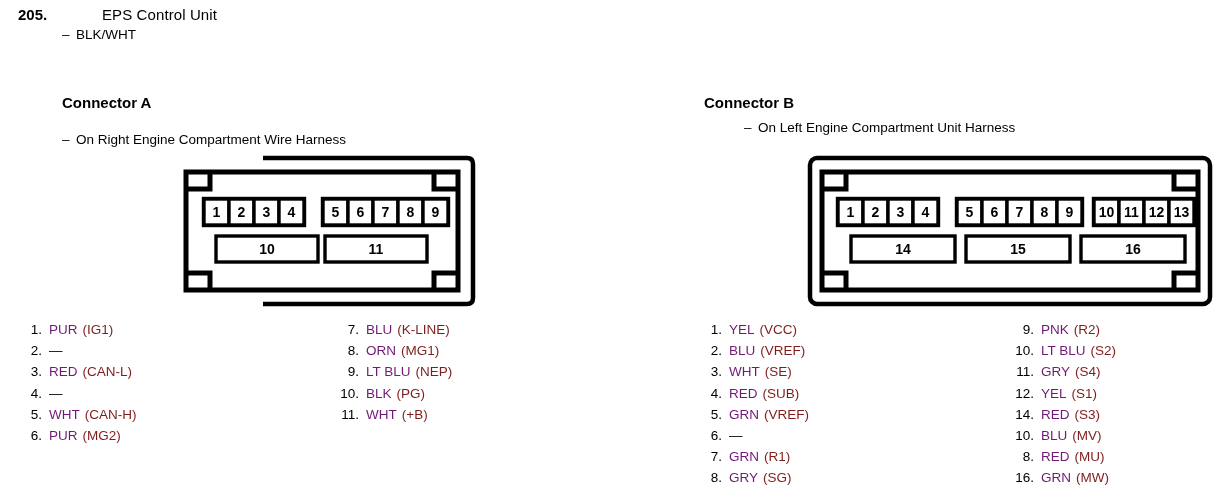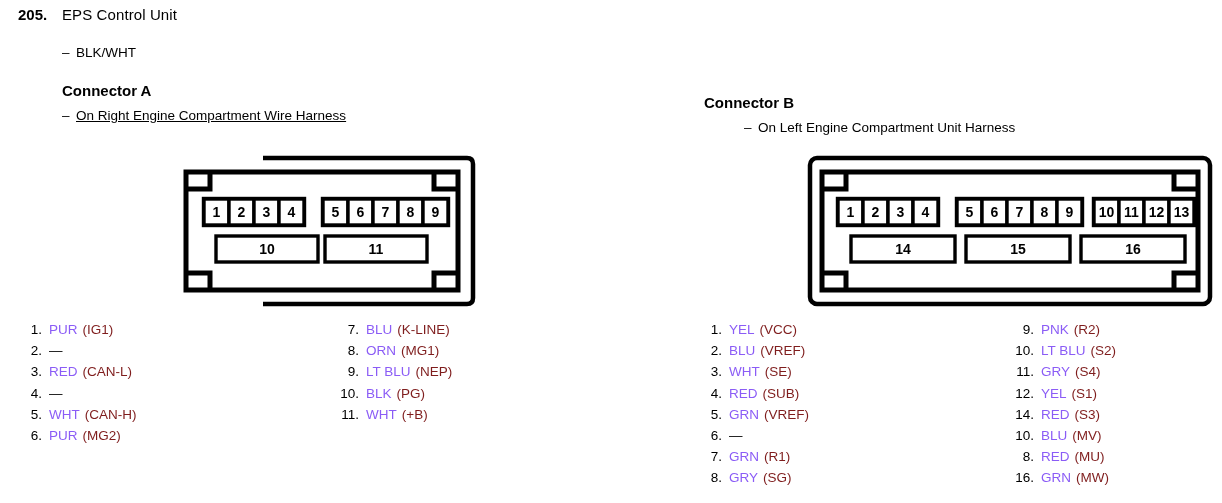--- a/index.html
+++ b/index.html
@@ -21,36 +21,37 @@
   
   .doc-header {
     position: absolute;
     left: 18px;
     top: 6px;
     width: 700px;
   }
   .title-row {
     display: flex;
     align-items: baseline;
+    gap: 40px;
   }
   .item-number {
     font-size: 15px;
     font-weight: bold;
     width: 44px;
     flex: 0 0 44px;
   }
   .item-title {
     font-size: 15px;
     font-weight: normal;
     letter-spacing: 0.1px;
   }
   .dash-line {
     font-size: 13.5px;
     margin-left: 44px;
-    margin-top: 22px;
+    margin-top: 4px;
     white-space: nowrap;
   }
   .dash-line .dash {
     display: inline-block;
     width: 14px;
   }
 
   
   .conn-heading {
     position: absolute;
@@ -82,21 +83,21 @@
     display: flex;
     align-items: baseline;
     white-space: nowrap;
   }
   .pin-idx {
     flex: 0 0 auto;
     text-align: right;
     padding-right: 7px;
   }
   .pin-wire {
-    color: #8b5cf6;
+    color: #701a75;
   }
   .pin-sig {
     color: #7f1d1d;
     padding-left: 5px;
   }
   .pin-empty {
     color: #000000;
     letter-spacing: 0;
   }
   .idx-w-2 { width: 22px; }
@@ -108,22 +109,22 @@
 <div class="doc-header">
   <div class="title-row">
     <span class="item-number">205.</span>
     <span class="item-title">EPS Control Unit</span>
   </div>
   <div class="dash-line">
     <span class="dash">–</span><span>BLK/WHT</span>
   </div>
 </div>
 
-<div class="conn-heading" style="left:62px; top:82px;">Connector A</div>
-<div class="conn-sub" style="left:62px; top:108px;text-decoration:underline;">
+<div class="conn-heading" style="left:62px; top:94px;">Connector A</div>
+<div class="conn-sub" style="left:62px; top:132px;">
   <span class="dash">–</span><span>On Right Engine Compartment Wire Harness</span>
 </div>
 
 <div class="conn-heading" style="left:704px; top:94px;">Connector B</div>
 <div class="conn-sub" style="left:744px; top:120px;">
   <span class="dash">–</span><span>On Left Engine Compartment Unit Harness</span>
 </div>
 
 <svg class="connector-svg" style="left:175px; top:152px;" width="310" height="158" viewBox="0 0 310 158">
 

